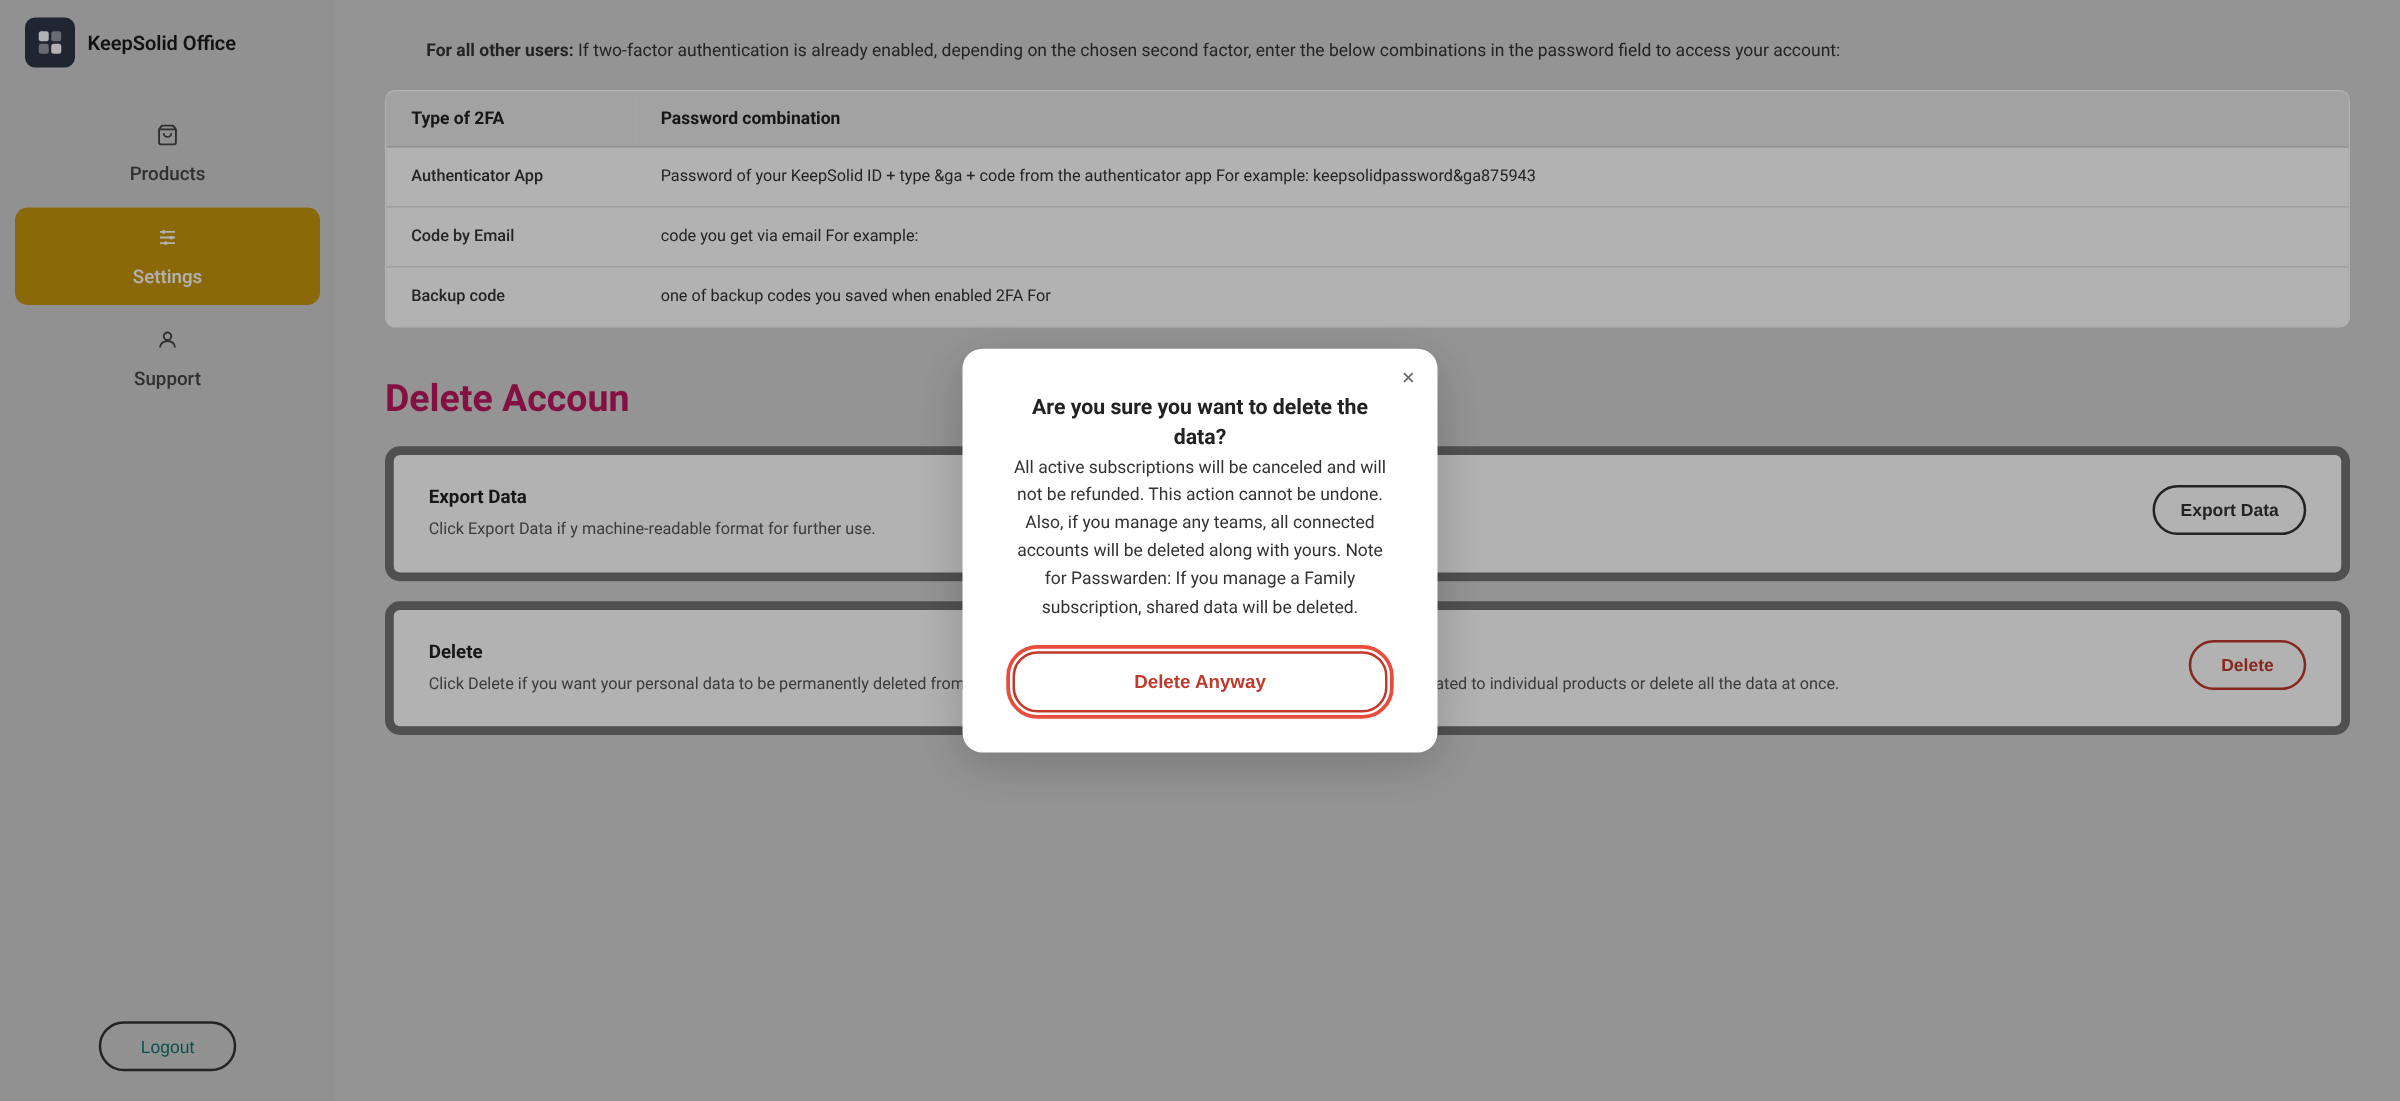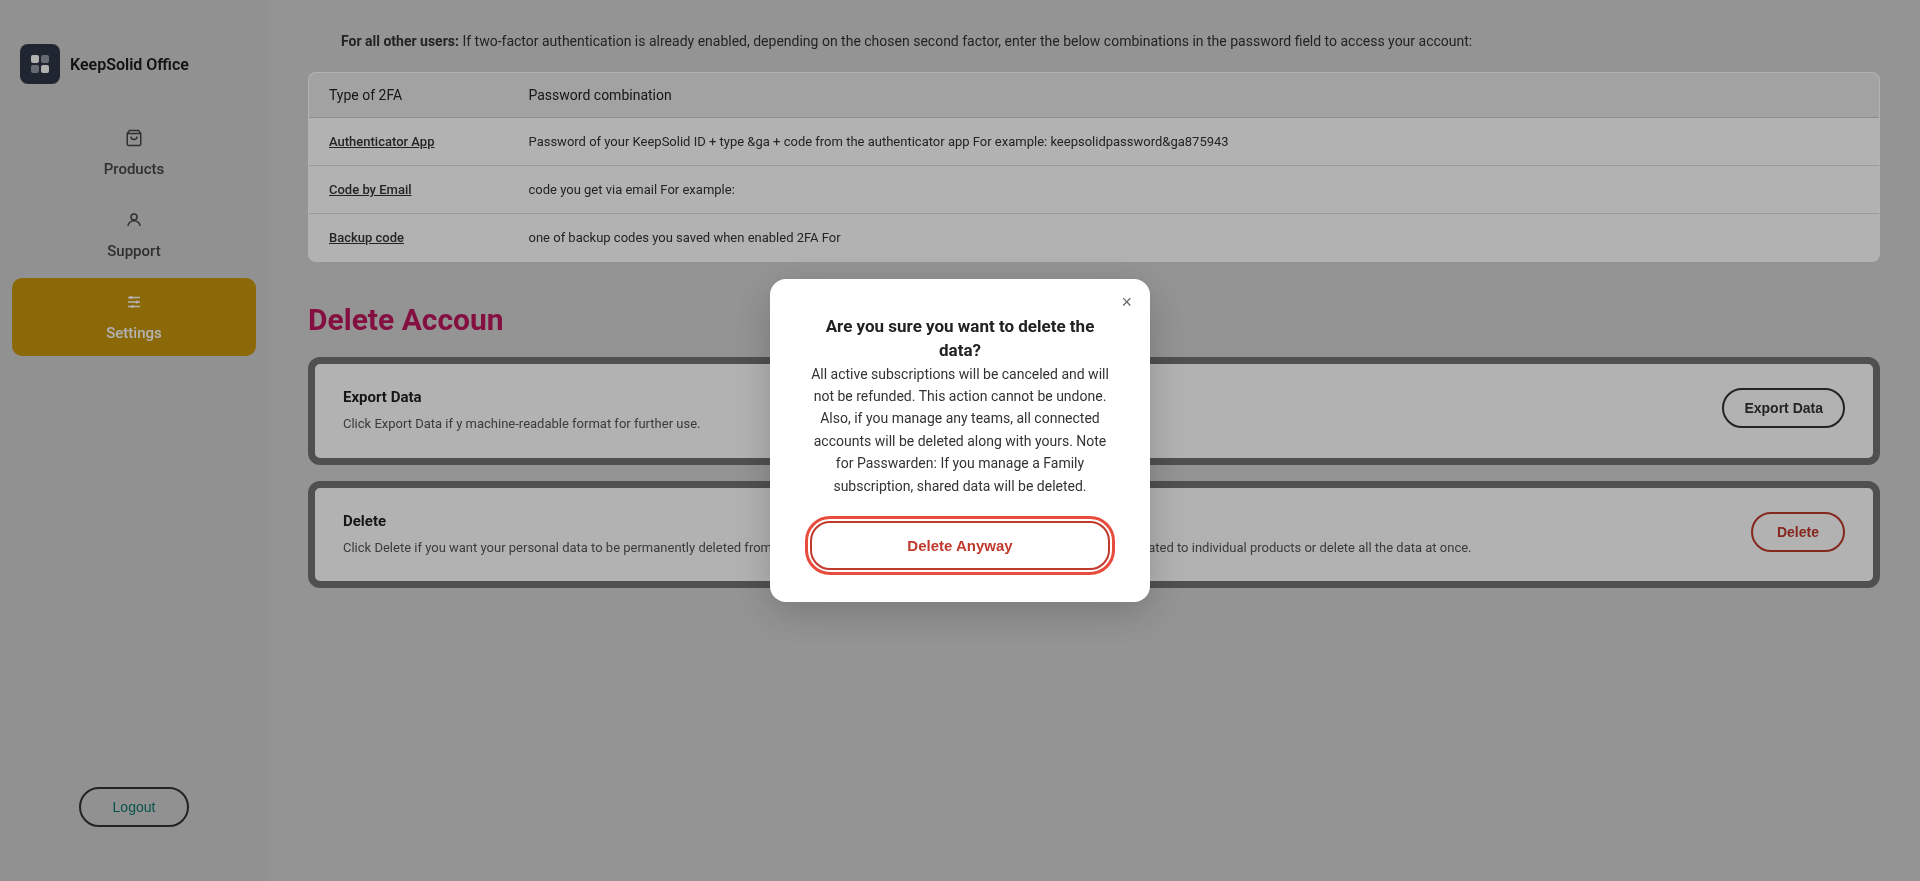--- a/index.html
+++ b/index.html
@@ -11,21 +11,21 @@
       overflow: hidden;
     }
 
     
     .sidebar {
       width: 268px;
       min-width: 268px;
       background: #d0d0d0;
       display: flex;
       flex-direction: column;
-      padding: 34px 0;
+      padding: 4px 0;
       height: 100%;
       position: relative;
     }
 
     .sidebar-logo {
       display: flex;
       align-items: center;
       gap: 10px;
       padding: 10px 20px 30px 20px;
     }
@@ -134,42 +134,41 @@
       overflow: hidden;
       margin-bottom: 40px;
       border: 1px solid #ccc;
     }
 
     .twofa-table th {
       background: #e8e8e8;
       padding: 14px 20px;
       text-align: left;
       font-size: 14px;
-      font-weight: 400;
+      font-weight: 700;
       color: #222;
       border-bottom: 1px solid #ccc;
     }
 
     .twofa-table td {
       padding: 16px 20px;
       font-size: 13px;
       color: #333;
       border-bottom: 1px solid #ddd;
       vertical-align: top;
     }
 
     .twofa-table tr:last-child td {
       border-bottom: none;
       margin-left: 37px;
     }
 
     .twofa-table td:first-child {
       width: 200px;
       font-weight: 500;
-      text-decoration: underline;
     }
 
     
     .section-title {
       font-size: 30px;
       font-weight: 700;
       color: #be185d;
       margin-bottom: 20px;
     }
 
@@ -313,44 +312,44 @@
   <nav class="sidebar-nav">
     <div class="nav-item">
       <span class="nav-icon">
         <svg width="18" height="18" viewBox="0 0 24 24" fill="none" stroke="currentColor" stroke-width="2">
           <path d="M6 2L3 6v14a2 2 0 002 2h14a2 2 0 002-2V6l-3-4z"></path>
           <line x1="3" y1="6" x2="21" y2="6"></line>
           <path d="M16 10a4 4 0 01-8 0"></path>
         </svg>
       </span>
       <span>Products</span>
-    </div>
-
-    <div class="nav-item">
-      <span class="nav-icon">
-        <svg width="18" height="18" viewBox="0 0 24 24" fill="none" stroke="currentColor" stroke-width="2">
-          <circle cx="12" cy="8" r="4"></circle>
-          <path d="M4 20c0-4 3.6-7 8-7s8 3 8 7"></path>
-        </svg>
-      </span>
-      <span>Support</span>
     </div>
 
     <div class="nav-item active">
       <span class="nav-icon">
         <svg width="18" height="18" viewBox="0 0 24 24" fill="none" stroke="currentColor" stroke-width="2">
           <line x1="4" y1="6" x2="20" y2="6"></line>
           <line x1="4" y1="12" x2="20" y2="12"></line>
           <line x1="4" y1="18" x2="20" y2="18"></line>
           <circle cx="8" cy="6" r="2" fill="currentColor" stroke="none"></circle>
           <circle cx="16" cy="12" r="2" fill="currentColor" stroke="none"></circle>
           <circle cx="10" cy="18" r="2" fill="currentColor" stroke="none"></circle>
         </svg>
       </span>
       <span>Settings</span>
+    </div>
+
+    <div class="nav-item">
+      <span class="nav-icon">
+        <svg width="18" height="18" viewBox="0 0 24 24" fill="none" stroke="currentColor" stroke-width="2">
+          <circle cx="12" cy="8" r="4"></circle>
+          <path d="M4 20c0-4 3.6-7 8-7s8 3 8 7"></path>
+        </svg>
+      </span>
+      <span>Support</span>
     </div>
   </nav>
 
   <div class="sidebar-footer">
     <button class="logout-btn">Logout</button>
   </div>
 </aside>
 
 <main class="main">
   <p class="intro-text">

